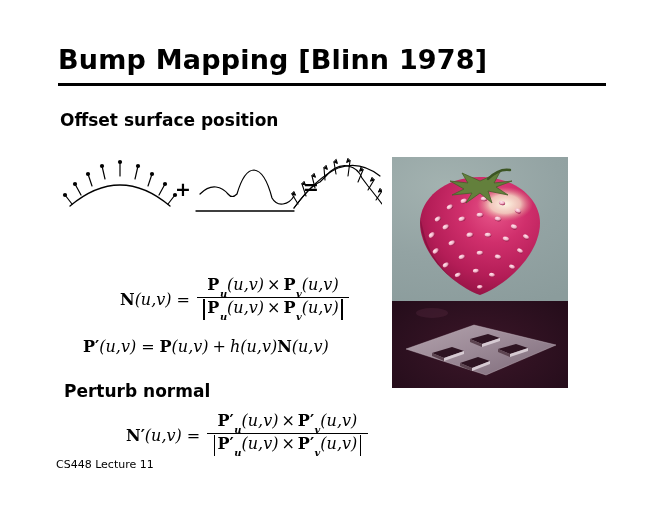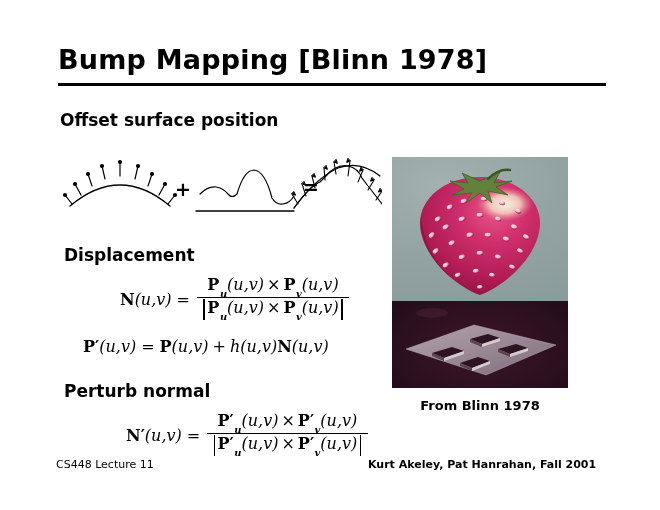--- a/index.html
+++ b/index.html
@@ -242,21 +242,20 @@
           <path d="M 312 28 l -3.6 1.2 l 1.5 -3.5 z"></path>
           <path d="M 320 39 l -3.7 1.1 l 1.6 -3.4 z"></path>
         </g>
       </g>
     </svg>
 
     <div style="position:absolute; left:113px; top:26px; font-size:19px; font-weight:bold;">+</div>
     <div style="position:absolute; left:241px; top:24px; font-size:19px; font-weight:bold;">=</div>
   </div>
 
-  <div class="heading" id="heading-displacement">Displacement</div>
 
   <div class="math eq-n">
     <span class="mrow">
       <span class="vecbf">N</span>
         <span class="ital">(u,v)</span>
       <span style="margin:0 5px;">=</span>
       <span class="frac">
         <span class="num">
           <span class="vecbf">P</span><span class="sub">u</span><span class="ital">(u,v)</span><span style="margin:0 3px;">×</span><span class="vecbf">P</span><span class="sub">v</span><span class="ital">(u,v)</span>
         </span>
@@ -425,18 +424,16 @@
           <polygon points="106,48 124,43 136,47 118,53" fill="#2e1422"></polygon>
           <polygon points="106,48 118,53 118,56 106,51" fill="#5c4450"></polygon>
           <polygon points="118,53 136,47 136,50 118,56" fill="#d6cad2"></polygon>
         </g>
 
         <ellipse cx="40" cy="12" rx="16" ry="5" fill="#5a2b41" opacity="0.35"></ellipse>
       </svg>
     </div>
   </div>
 
-  <div class="caption">From Blinn 1978</div>
 
   <div class="footer-left">CS448 Lecture 11</div>
-  <div class="footer-right">Kurt Akeley, Pat Hanrahan, Fall 2001</div>
 
 </div>
 
 </body></html>

